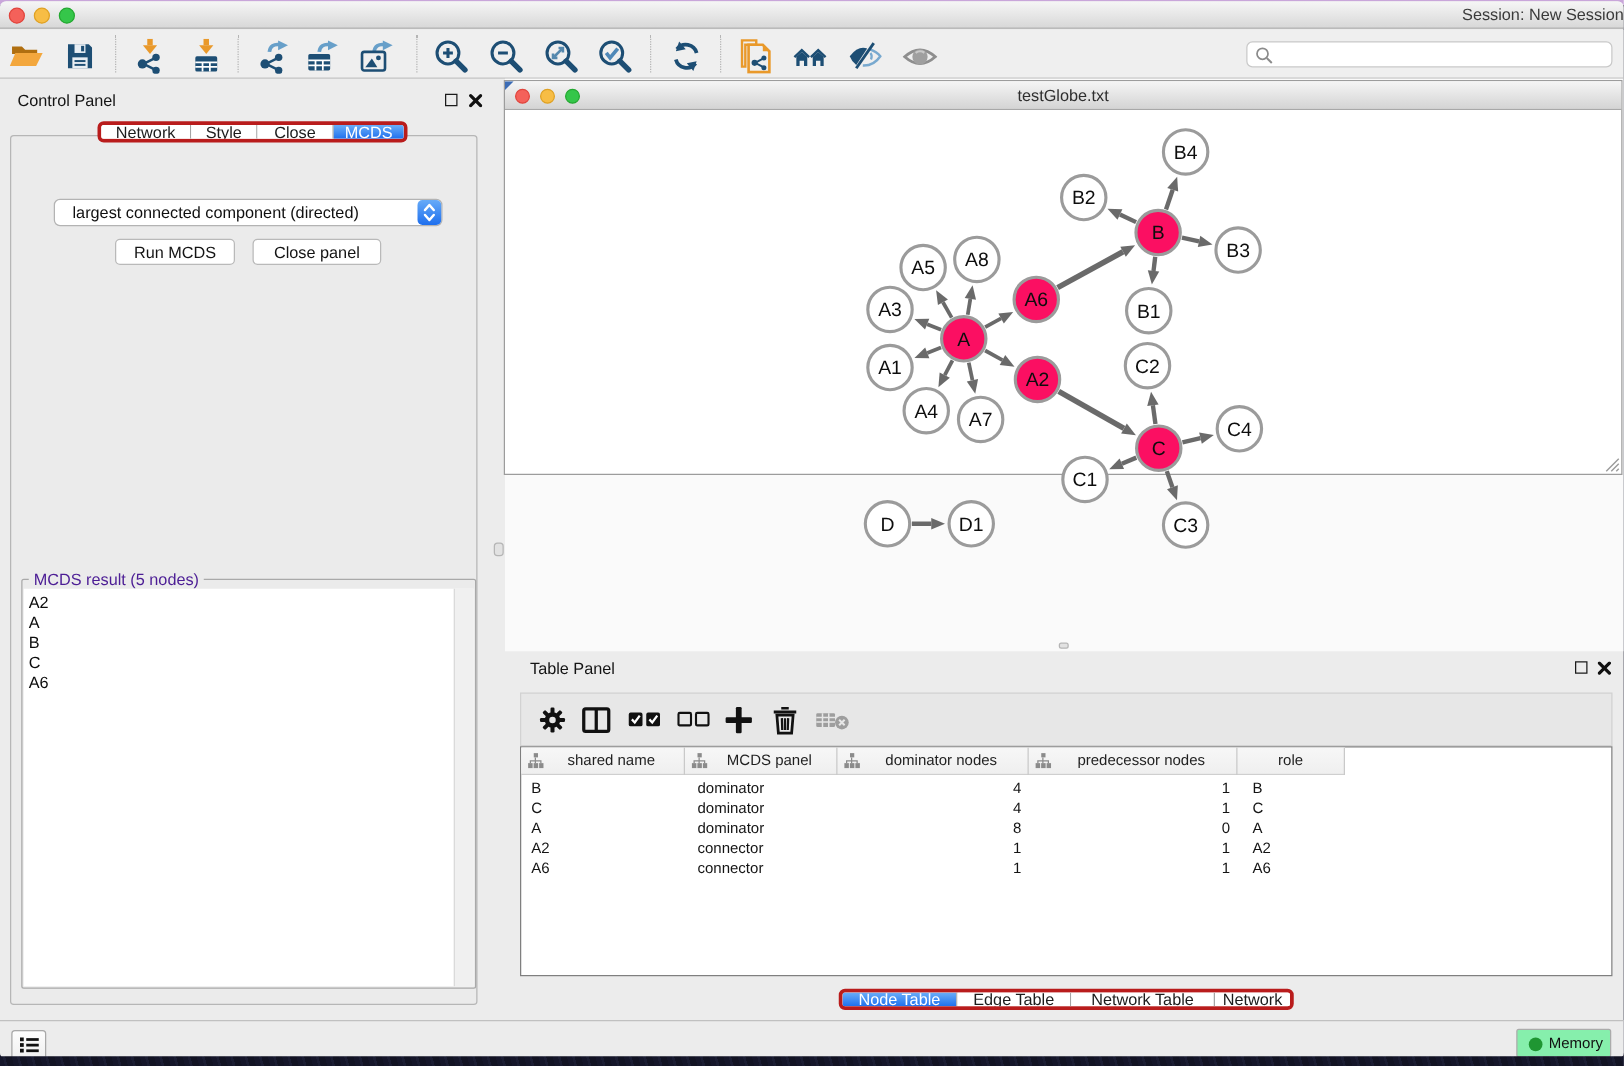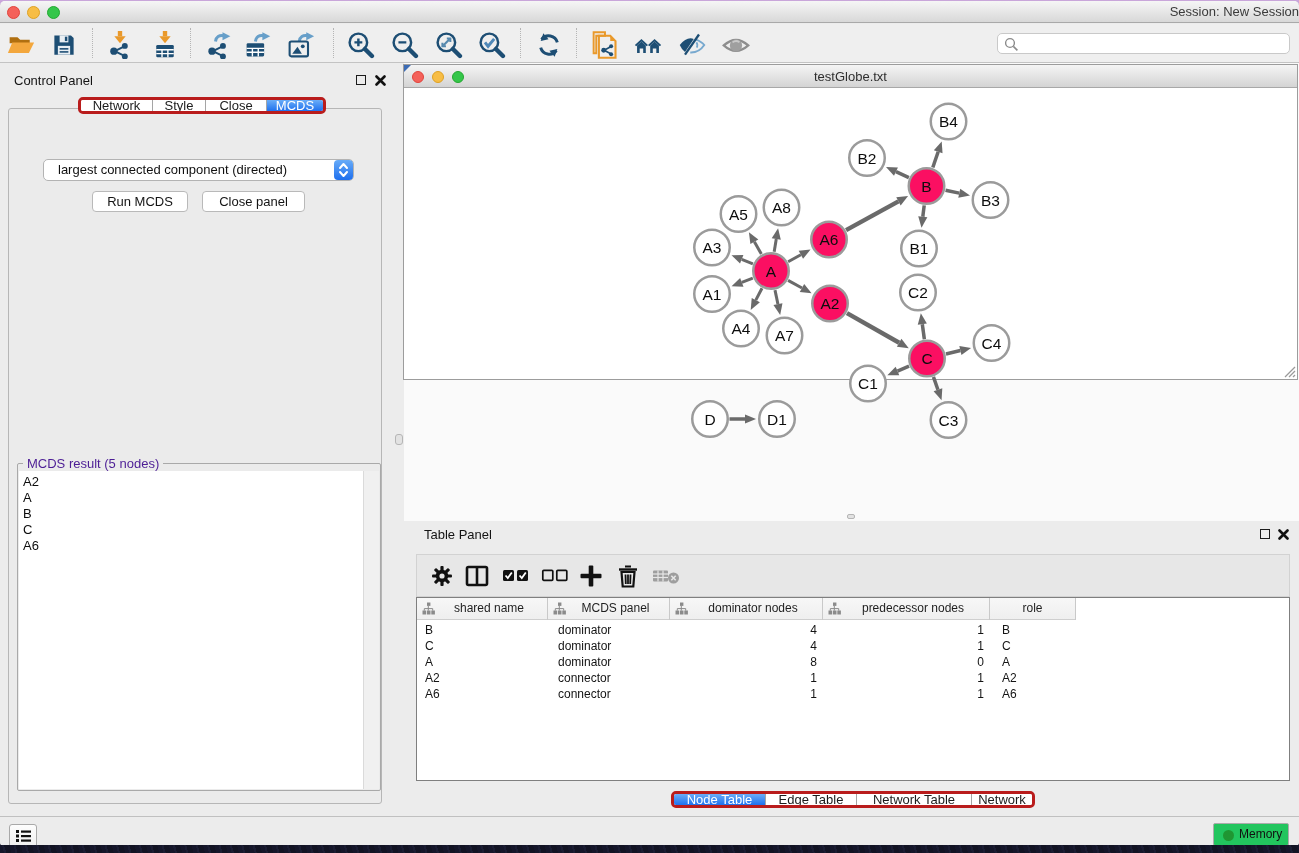--- a/index.html
+++ b/index.html
@@ -153,21 +153,21 @@
   .statusbar{
     left:0; top:815px; width:1299px; height:31px;
     background:#ececec; border-top:1px solid #c0c0c0;
   }
   .list-btn{
     position:absolute; left:9px; top:7px; width:28px; height:24px;
     background:linear-gradient(#fdfdfd,#f0f0f0); border:1px solid #a9a9a9; border-radius:3px;
   }
   .memory-btn{
     position:absolute; right:10px; top:6px; width:76px; height:23px;
-    background:#22c55e; border:1px solid #ababab; border-radius:2px;
+    background:#86efac; border:1px solid #ababab; border-radius:2px;
   }
   .memory-btn .dot{ position:absolute; left:9px; top:6px; width:11px; height:11px;
     border-radius:50%; background:#1f9632; }
   .memory-btn .mem-label{ position:absolute; left:25px; top:0; height:21px; line-height:21px;
     font-size:12px; color:#111; }
 </style>
 </head>
 <body>
 
 <div class="app">

